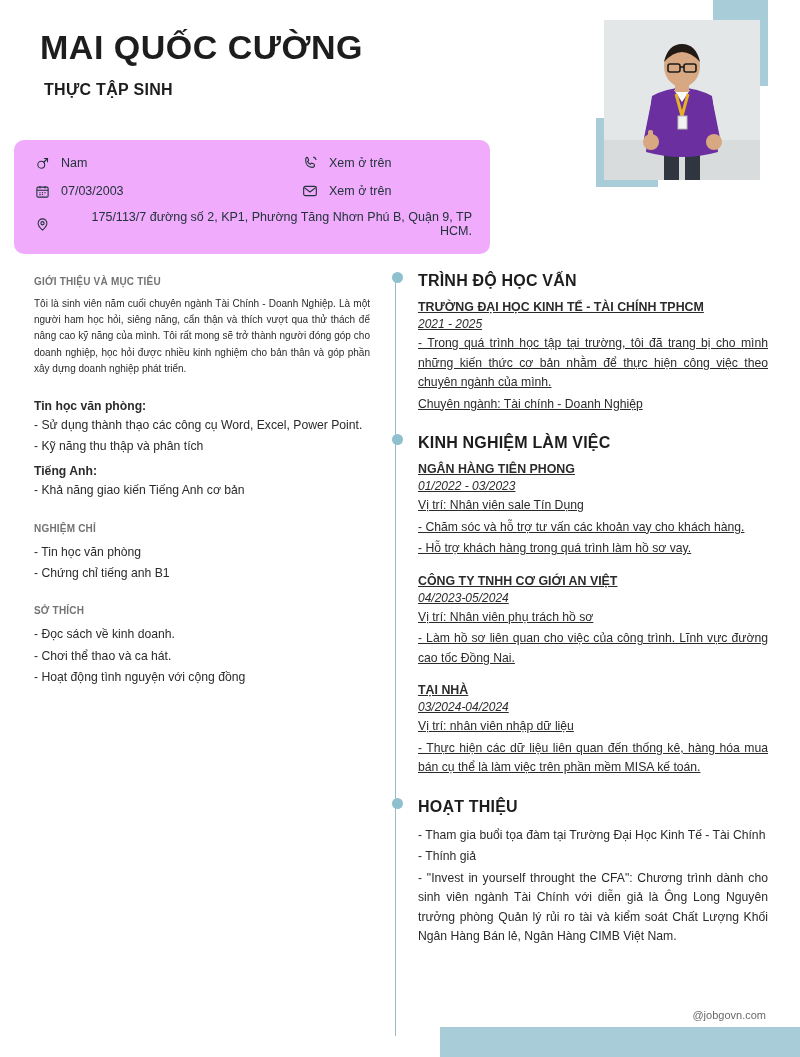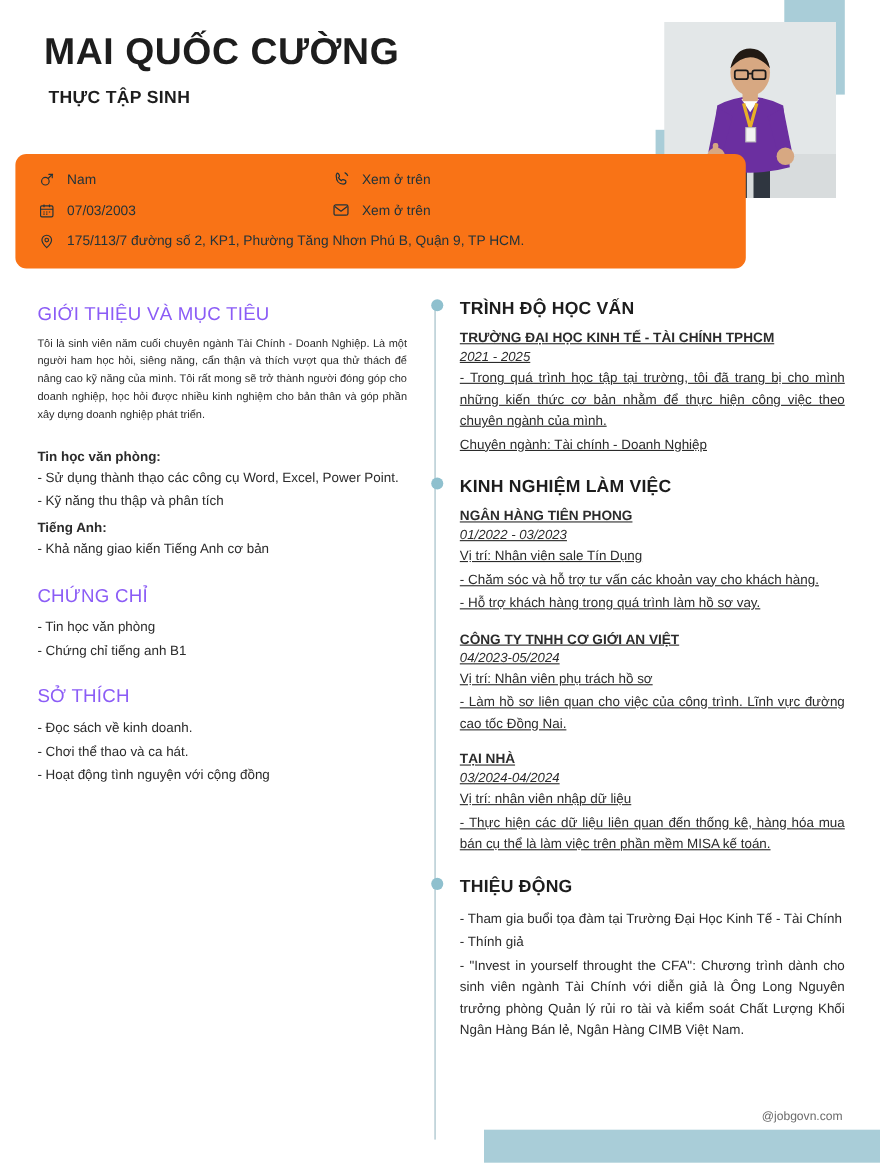--- a/index.html
+++ b/index.html
@@ -61,24 +61,25 @@
     width: 156px; height: 160px;
     background: #dfe5e7;
     overflow: hidden;
   }
   .photo svg { display: block; }
 
   
   .info-panel {
     position: absolute;
     top: 140px; left: 14px;
-    width: 664px;
-    background: #f97316;
+    width: 476px;
+    background: #f0abfc;
     border-radius: 10px;
     padding: 14px 18px 16px 18px;
+    text-align: right;
   }
   .info-row {
     display: flex;
     margin-bottom: 10px;
   }
   .info-row:last-child { margin-bottom: 0; }
   .info-cell {
     display: flex;
     align-items: center;
     font-size: 12.5px;
@@ -107,23 +108,23 @@
     width: 350px;
   }
   .divider {
     position: absolute;
     top: 276px; left: 395px;
     width: 1px; height: 760px;
     background: #9bb9c3;
   }
 
   h2.sec-left {
-    font-size: 17px;
-    font-weight: normal;
-    color: #8b5cf6;
+    font-size: 10px;
+    font-weight: bold;
+    color: #737373;
     margin: 0 0 9px 0;
     letter-spacing: 0.2px;
   }
   .block-left { margin-bottom: 22px; }
   .para {
     font-size: 10px;
     line-height: 1.62;
     text-align: justify;
     margin: 0;
     color: #2b2b2b;
@@ -303,21 +304,21 @@
 
   <div class="block-left">
     <div class="sub-bold">Tin học văn phòng:</div>
     <p class="line">- Sử dụng thành thạo các công cụ Word, Excel, Power Point.</p>
     <p class="line">- Kỹ năng thu thập và phân tích</p>
     <div class="sub-bold">Tiếng Anh:</div>
     <p class="line">- Khả năng giao kiến Tiếng Anh cơ bản</p>
   </div>
 
   <div class="block-left">
-    <h2 class="sec-left">CHỨNG CHỈ</h2>
+    <h2 class="sec-left">NGHIỆM CHỈ</h2>
     <p class="line">- Tin học văn phòng</p>
     <p class="line">- Chứng chỉ tiếng anh B1</p>
   </div>
 
   <div class="block-left">
     <h2 class="sec-left">SỞ THÍCH</h2>
     <p class="line">- Đọc sách về kinh doanh.</p>
     <p class="line">- Chơi thể thao và ca hát.</p>
     <p class="line">- Hoạt động tình nguyện với cộng đồng</p>
   </div>
@@ -364,21 +365,21 @@
       <p class="r-org">TẠI NHÀ</p>
       <p class="r-date">03/2024-04/2024</p>
       <p class="r-line">Vị trí: nhân viên nhập dữ liệu</p>
       <p class="r-line">- Thực hiện các dữ liệu liên quan đến thống kê, hàng hóa mua bán cụ thể là làm việc trên phần mềm MISA kế toán.</p>
     </div>
   </div>
 
   <div class="r-block">
     <div class="r-head">
       <span class="bullet"></span>
-      <h2 class="sec-right">THIỆU ĐỘNG</h2>
+      <h2 class="sec-right">HOẠT THIỆU</h2>
     </div>
     <p class="r-line">- Tham gia buổi tọa đàm tại Trường Đại Học Kinh Tế - Tài Chính</p>
     <p class="r-line">- Thính giả</p>
     <p class="r-line">- "Invest in yourself throught the CFA": Chương trình dành cho sinh viên ngành Tài Chính với diễn giả là Ông Long Nguyên trưởng phòng Quản lý rủi ro tài và kiểm soát Chất Lượng Khối Ngân Hàng Bán lẻ, Ngân Hàng CIMB Việt Nam.</p>
   </div>
 
 </div>
 
 <div class="watermark">@jobgovn.com</div>
 

